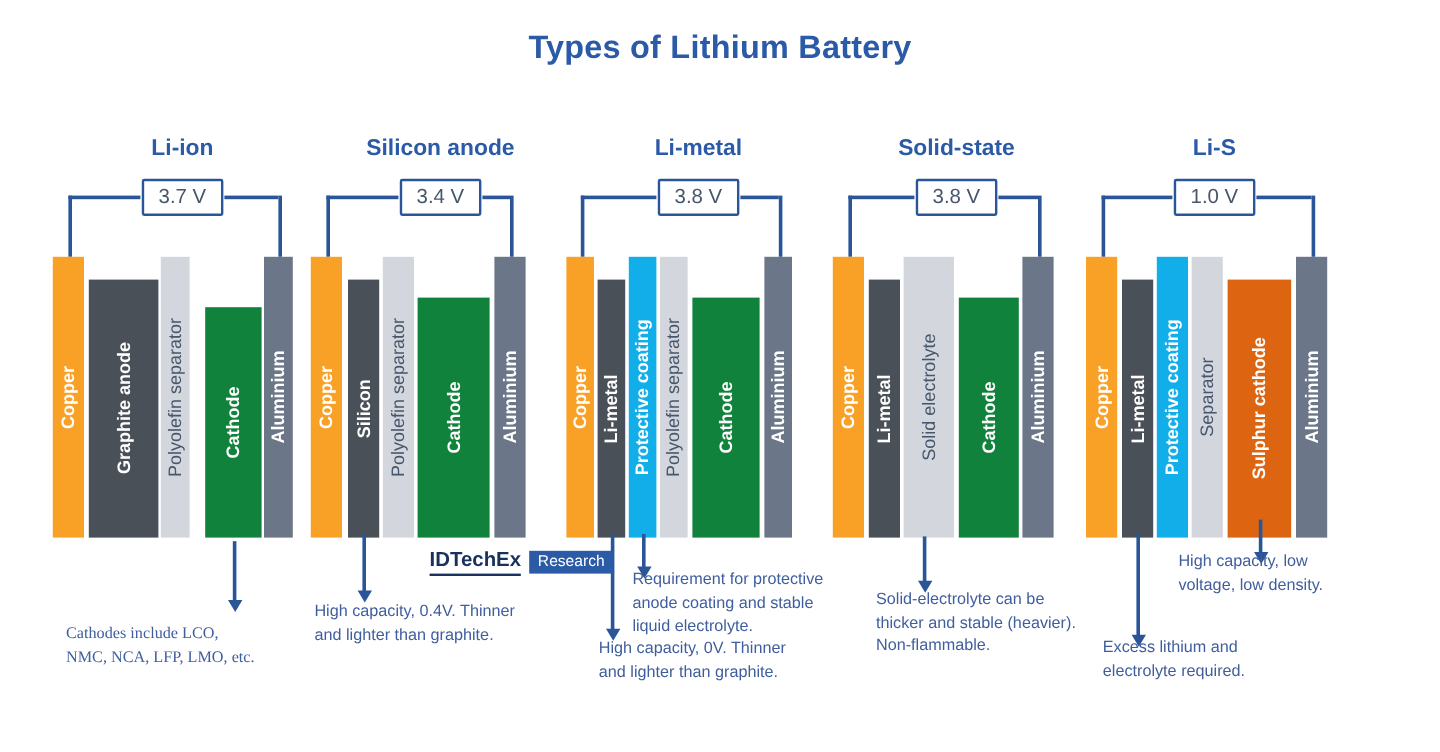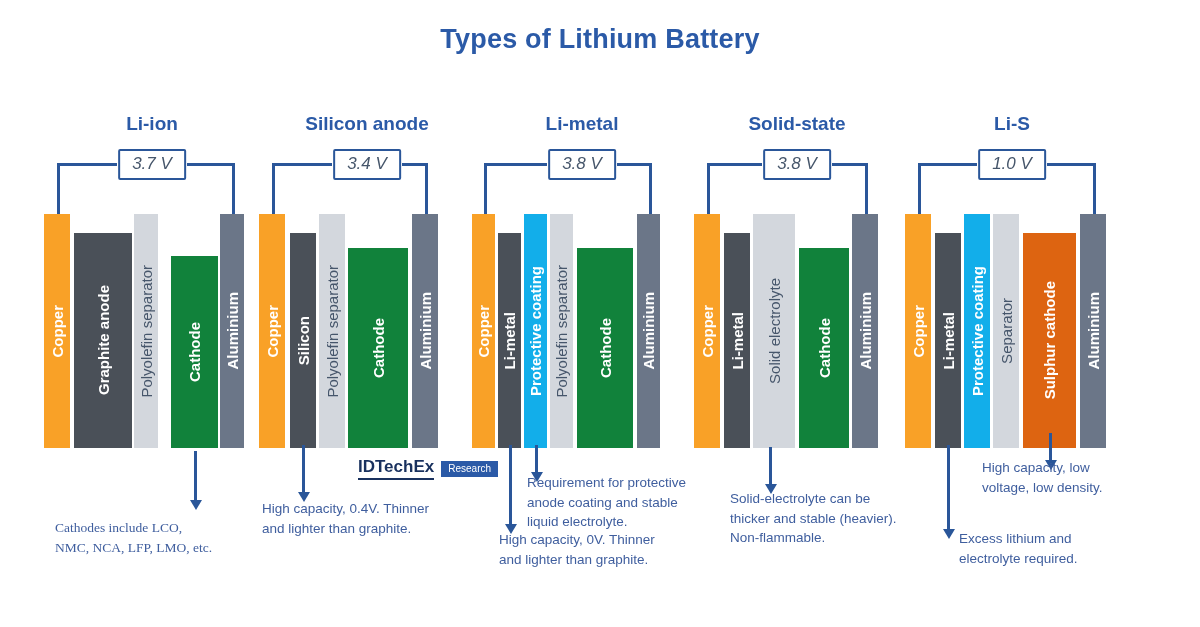--- a/index.html
+++ b/index.html
@@ -11,21 +11,21 @@
   #page-title{
     position:absolute;top:24px;left:0;width:1200px;text-align:center;
     font-size:27px;font-weight:bold;color:#2b5aa7;letter-spacing:.2px;
   }
   .column{position:absolute;top:105px;width:230px;height:500px;}
   .col-title{
     position:absolute;top:8px;left:0;width:230px;text-align:center;
     font-size:19px;font-weight:bold;color:#2b5aa7;
   }
   
-  .circuit{position:absolute;left:0;top:44px;width:230px;height:65px;font-style:italic;}
+  .circuit{position:absolute;left:0;top:44px;width:230px;height:65px;}
   .volt-box{
     position:absolute;left:50%;transform:translateX(-50%);top:0;
     border:2px solid #2a5699;background:#fff;border-radius:2px;
     padding:3px 12px 4px;font-size:17px;color:#46566b;line-height:1.15;
     white-space:nowrap;z-index:3;
   }
   .wire{position:absolute;background:#2a5699;}
   .wire-h{height:3px;}
   .wire-v{width:3px;}
   
@@ -53,21 +53,21 @@
   }
   #idtechex-logo{
     position:absolute;left:358px;top:458px;display:flex;align-items:center;
   }
   #idtechex-name{
     font-size:17px;font-weight:bold;color:#19315e;
     border-bottom:2px solid #19315e;padding-bottom:1px;line-height:1.1;
   }
   #idtechex-research{
     margin-left:7px;background:#2b5aa7;color:#fff;
-    font-size:10px;padding:2px 7px 3px;line-height:1.1;
+    font-size:13px;padding:2px 7px 3px;line-height:1.1;
   }
 </style>
 </head>
 <body>
 
 <div id="page-title">Types of Lithium Battery</div>
 
 <div id="columns-root">
     <div class="column" style="left: 37px;">
       <div class="col-title">Li-ion</div>
@@ -223,21 +223,21 @@
           <span style="color: rgb(255, 255, 255);">Sulphur cathode</span>
         </div>
         <div class="layer" style="left: 183px; width: 26px; height: 234px; background: rgb(107, 118, 136);">
           <span style="color: rgb(255, 255, 255);">Aluminium</span>
         </div>
       </div>
       <div class="arrow" style="left: 152px; top: 328px; height: 28px;"></div>
       <div class="caption" style="left: 85px; top: 353px; white-space: pre;">High capacity, low
 voltage, low density.</div>
       <div class="arrow" style="left: 50px; top: 340px; height: 85px;"></div>
-      <div class="caption" style="left: 22px; top: 424px; white-space: pre; margin-left: 40px;">Excess lithium and
+      <div class="caption" style="left: 22px; top: 424px; white-space: pre;">Excess lithium and
 electrolyte required.</div>
     </div>
   </div>
 
 <div id="idtechex-logo">
   <div id="idtechex-name">IDTechEx</div>
   <div id="idtechex-research">Research</div>
 </div>
 
 </body></html>

